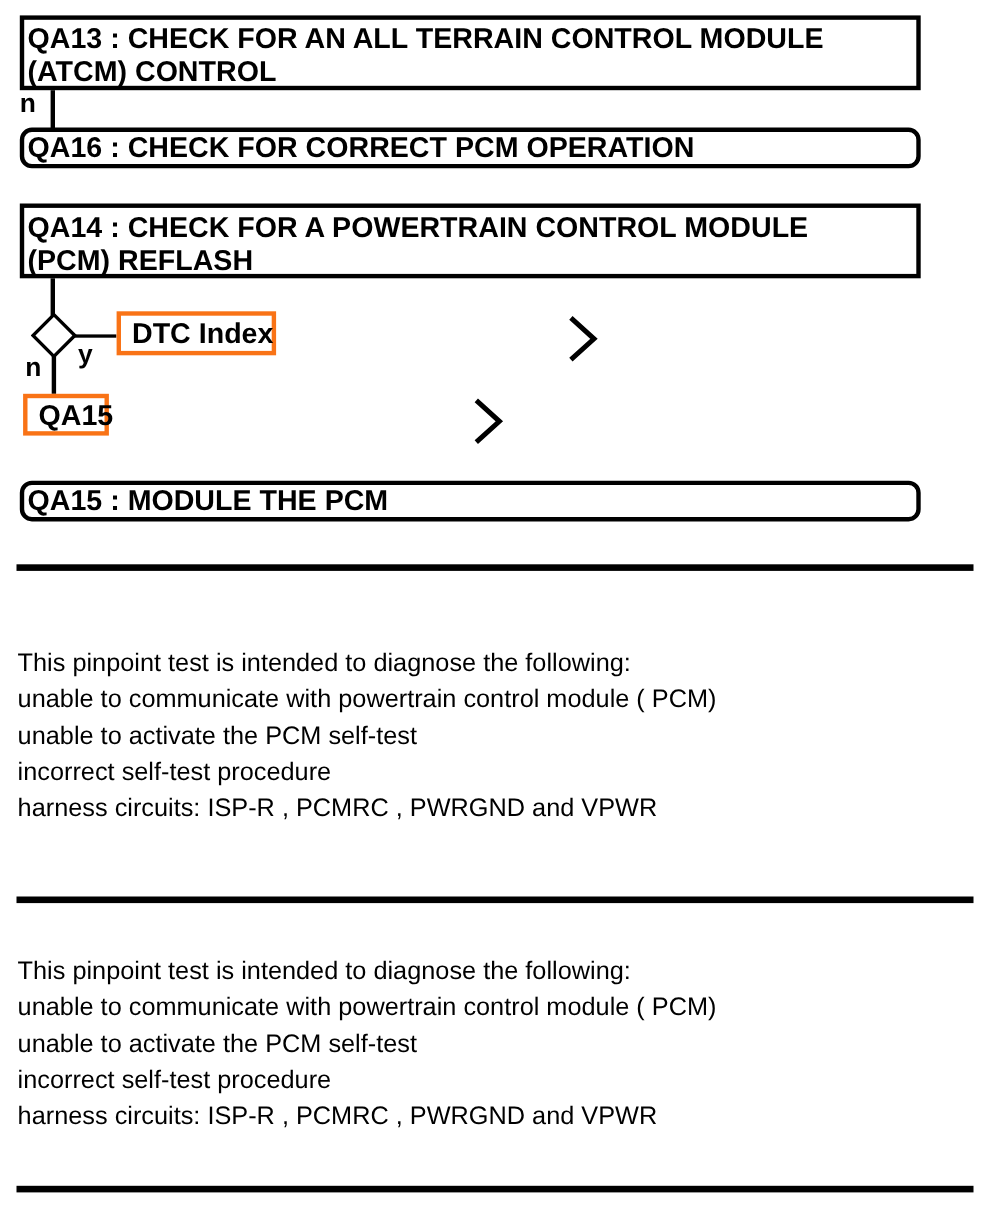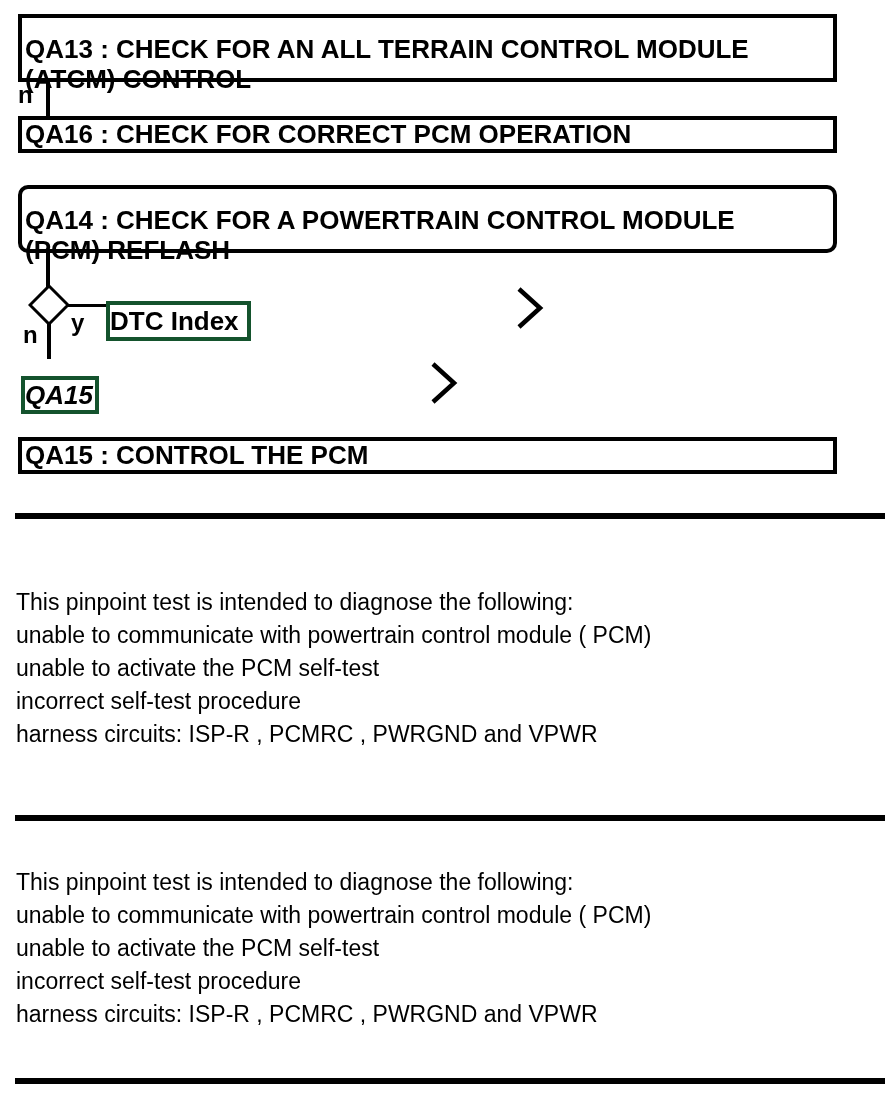--- a/index.html
+++ b/index.html
@@ -17,39 +17,38 @@
     position:absolute;
     left:18px; width:819px;
     border:4px solid #000;
     background:#fff;
     font-weight:bold;
     font-size:26px;
     line-height:30px;
     padding-left:3px;
     white-space:nowrap;
   }
-  .hbox.two { height:68px; padding-top:16px; }
-  .hbox.one { height:37px; line-height:29px; }
+  .hbox.two { height:68px; padding-top:2px; }
+  .hbox.one { height:37px; line-height:29px;border-radius:11px; }
   .box-qa13 { top:14px; }
   .box-qa16 { top:116px; }
-  .box-qa14 { top:185px;border-radius:10px; }
+  .box-qa14 { top:185px; }
   .box-qa15 { top:437px; height:40px; line-height:32px; }
   
   .sbox {
     position:absolute;
-    border:4px solid #14532d;
+    border:4px solid #f97316;
     background:#fff;
     font-weight:bold;
     font-size:26px;
     white-space:nowrap;
-    padding-left:0;
-    margin-top:18px;
+    padding-left:10px;
   }
   .box-dtc  { left:106px; top:283px; width:145px; height:40px; line-height:32px; }
-  .box-qa15s{ left:21px;  top:358px; width:78px;  height:38px; line-height:30px;font-style:italic; }
+  .box-qa15s{ left:21px;  top:358px; width:78px;  height:38px; line-height:30px; }
   
   .vline { position:absolute; width:4px; background:#000; }
   .v-qa13 { left:46px; top:82px;  height:35px; }
   .v-qa14 { left:46px; top:253px; height:34px; }
   .v-diam { left:47px; top:322px; height:37px; }
   .hline { position:absolute; height:3px; background:#000; }
   .h-yes { left:66px; top:304px; width:40px; }
   
   .diamond { position:absolute; left:28px; top:284px; width:42px; height:42px; }
   
@@ -122,21 +121,21 @@
   </div>
 
   <svg class="chev chev-1" viewBox="0 0 28 44">
     <polyline points="3,3 24,22 3,41" fill="none" stroke="#000000" stroke-width="4.5"></polyline>
   </svg>
   <svg class="chev chev-2" viewBox="0 0 28 44">
     <polyline points="3,3 24,22 3,41" fill="none" stroke="#000000" stroke-width="4.5"></polyline>
   </svg>
 
   <div class="hbox one box-qa15">
-    <div>QA15 : CONTROL THE PCM</div>
+    <div>QA15 : MODULE THE PCM</div>
   </div>
 
   <div class="rule rule-1"></div>
 
   <div class="para para-1">
     <div>This pinpoint test is intended to diagnose the following:</div>
     <div>unable to communicate with powertrain control module ( PCM)</div>
     <div>unable to activate the PCM self-test</div>
     <div>incorrect self-test procedure</div>
     <div>harness circuits: ISP-R , PCMRC , PWRGND and VPWR</div>

